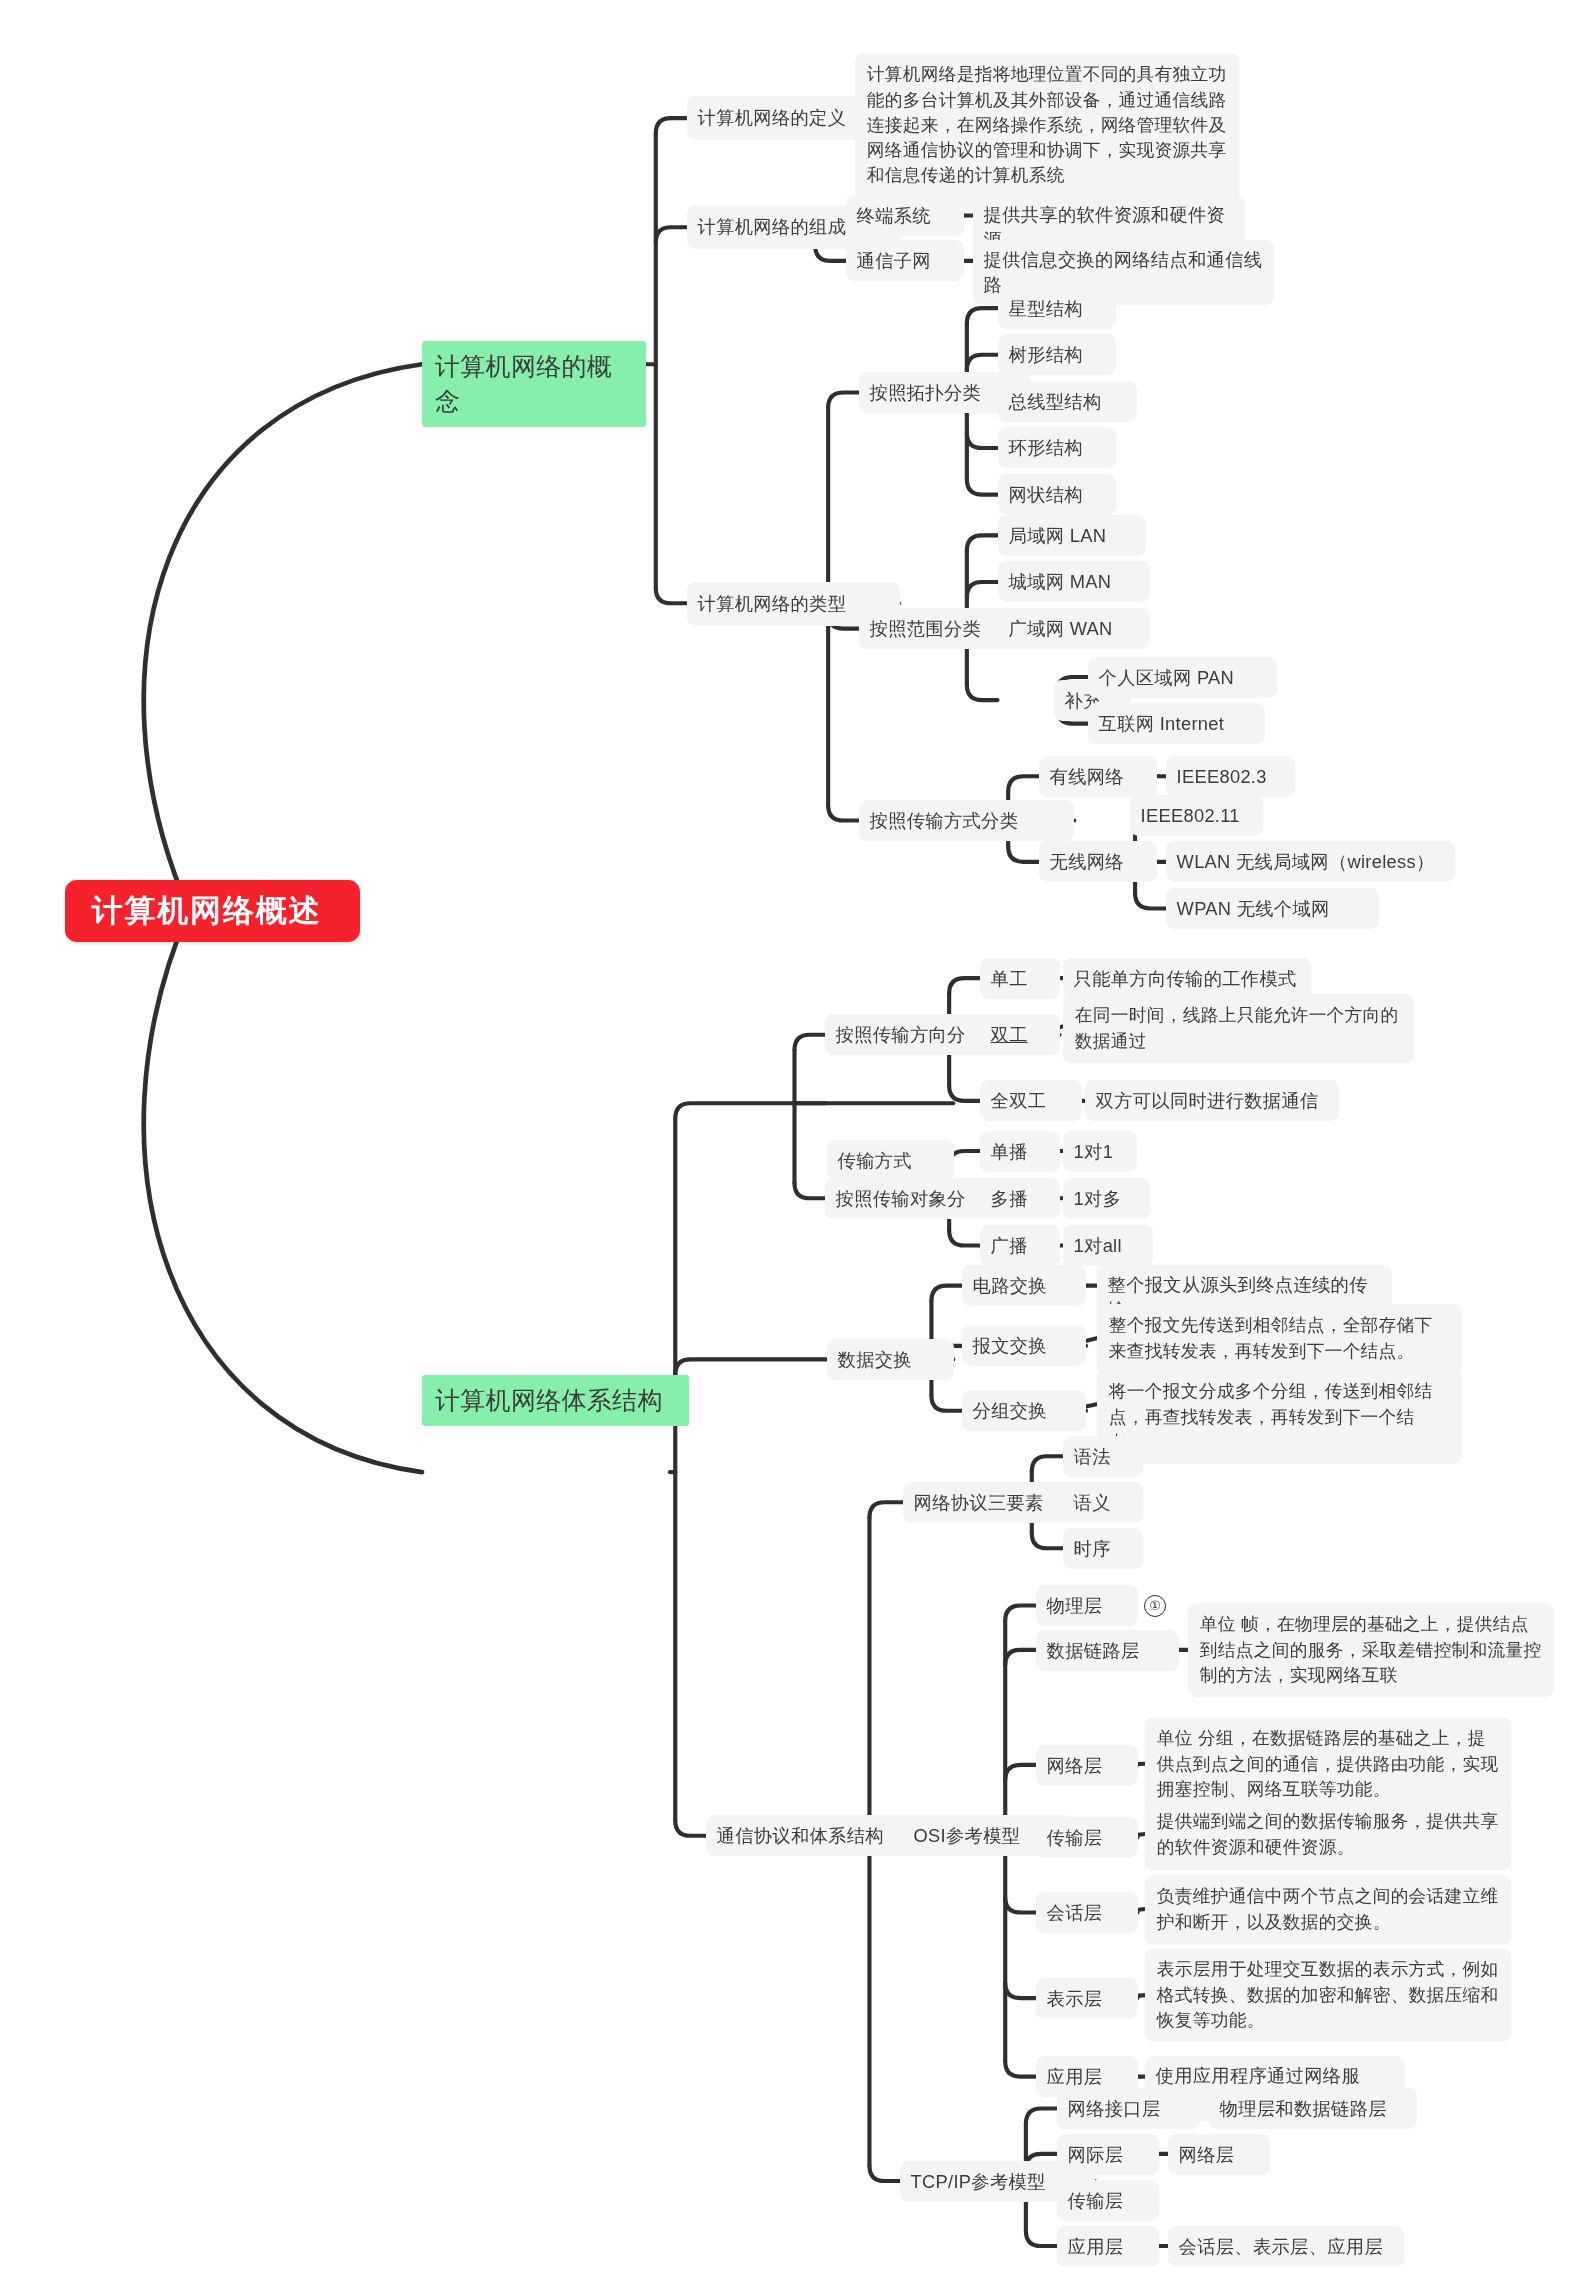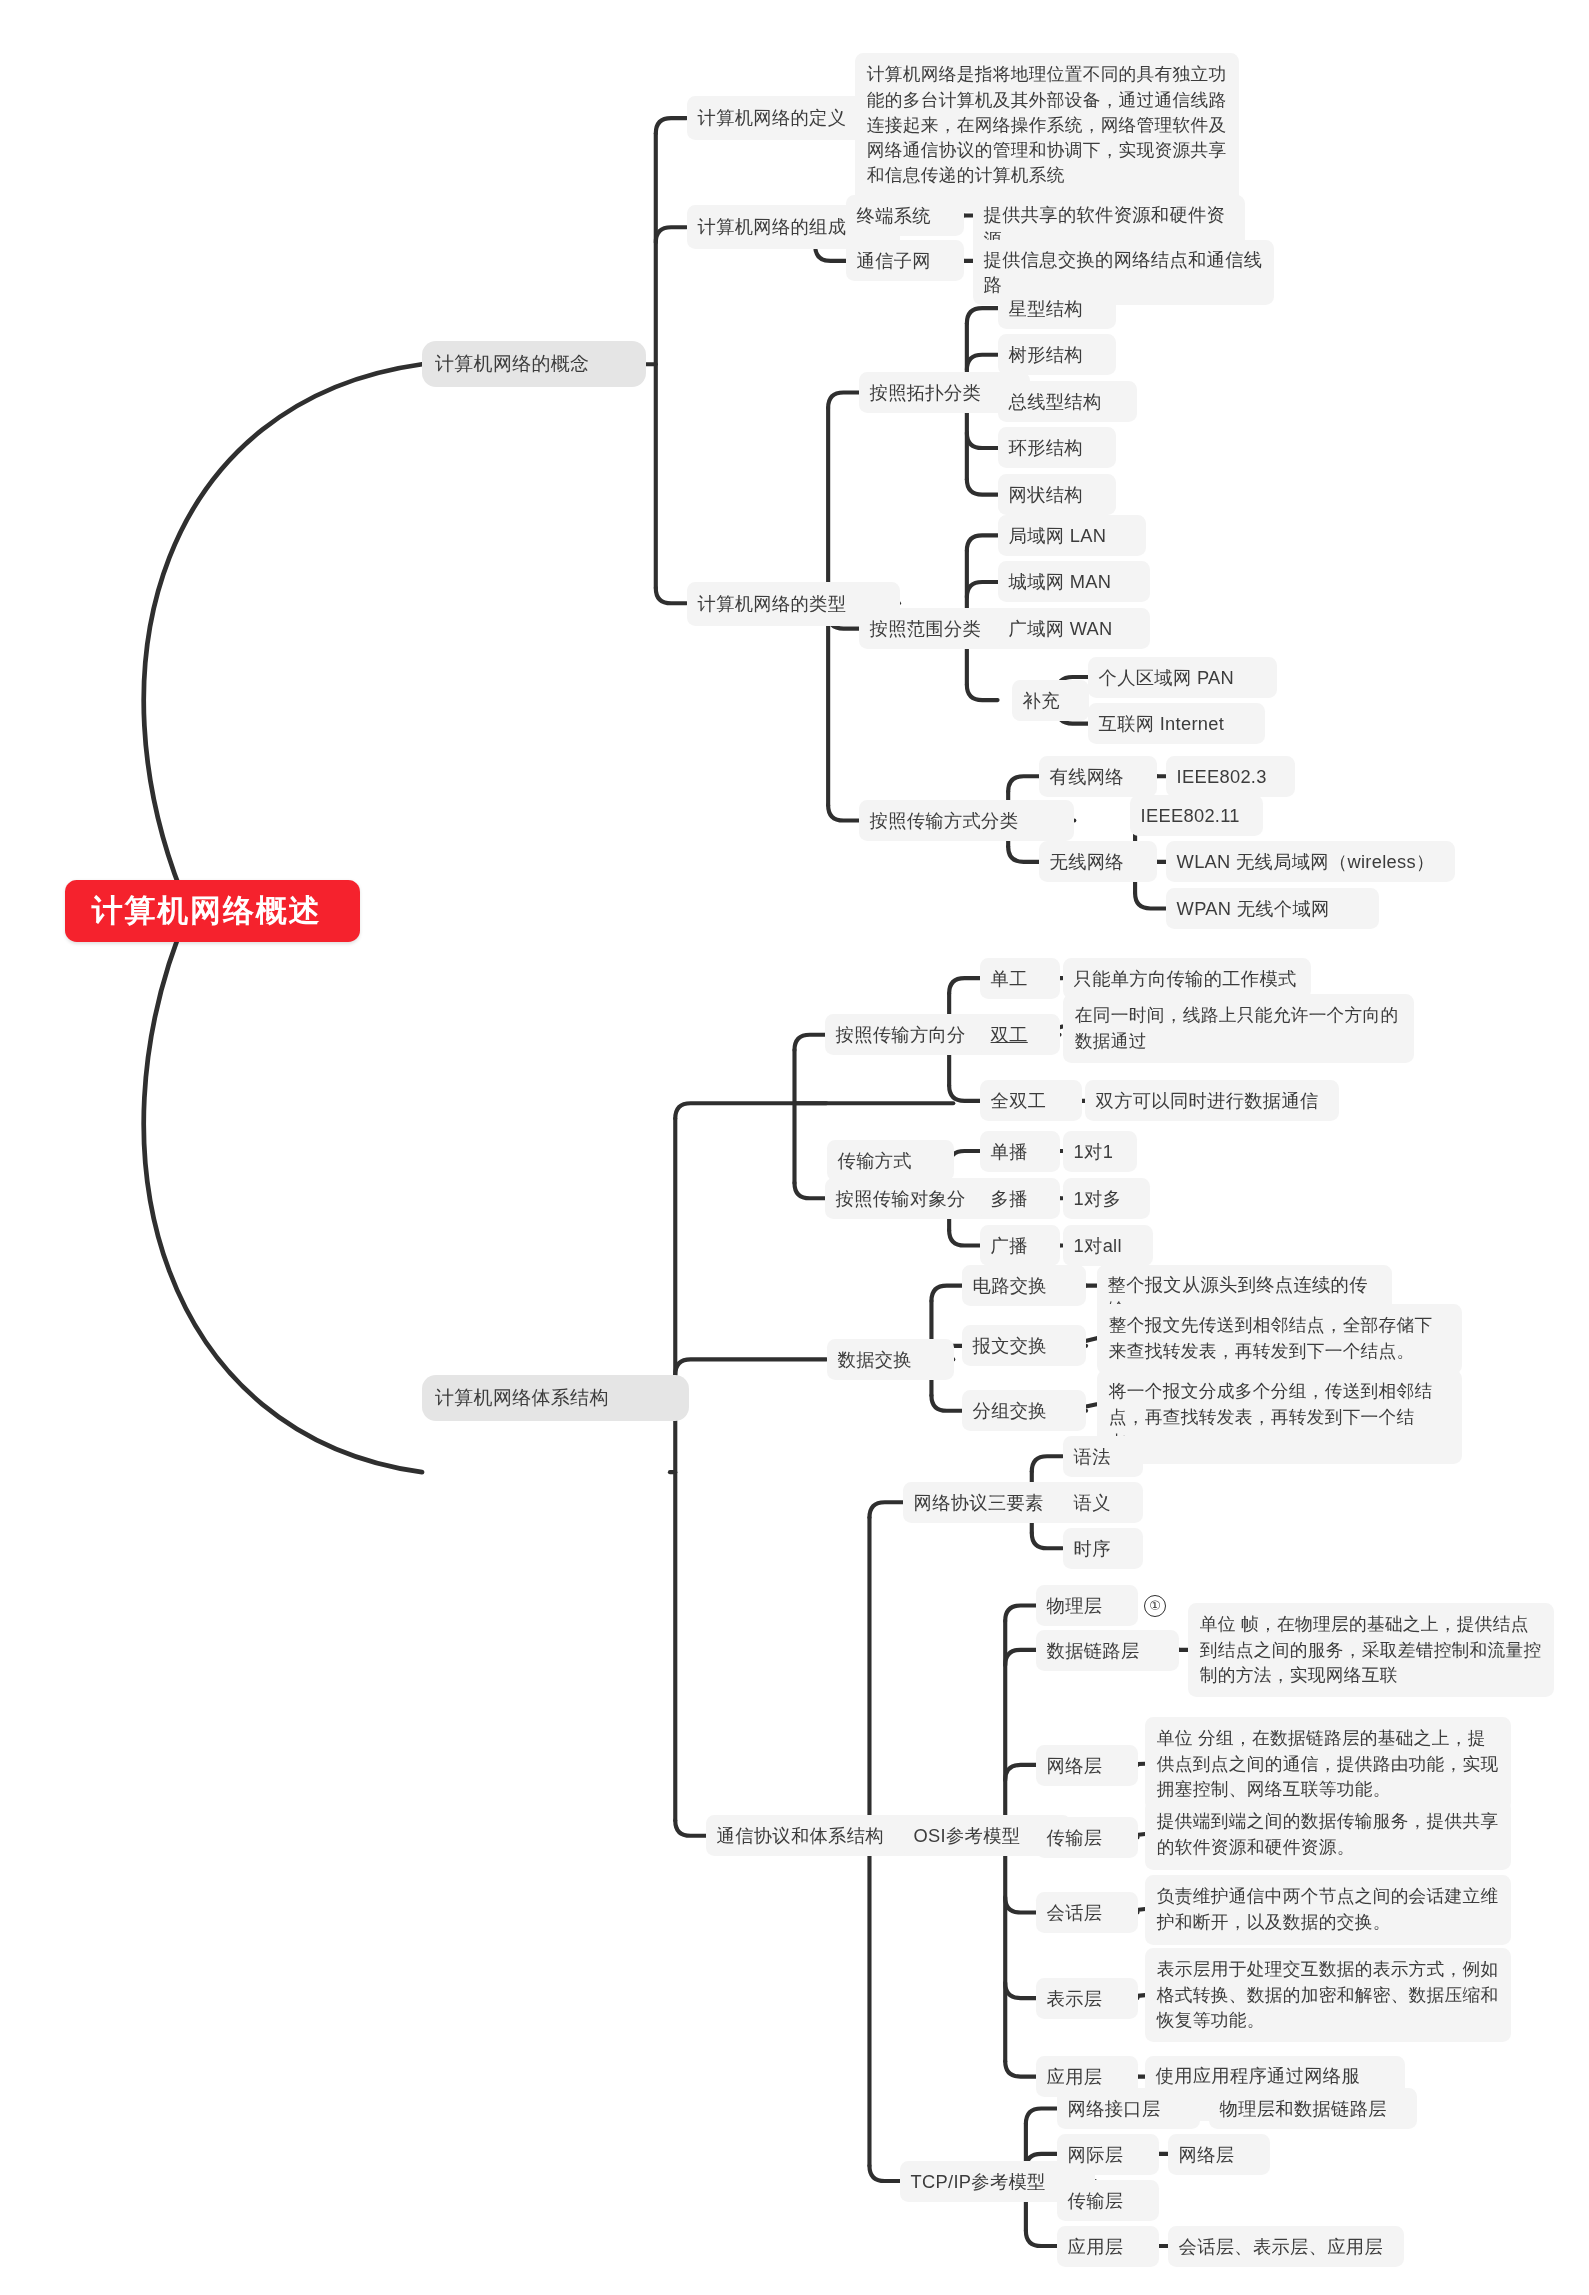--- a/index.html
+++ b/index.html
@@ -7,21 +7,21 @@
   body{font-family:"Liberation Sans","DejaVu Sans",sans-serif;}
   #stage{position:relative;width:1589px;height:2295px;background:#ffffff;overflow:hidden;}
   #links{position:absolute;left:0;top:0;width:1589px;height:2295px;pointer-events:none;}
   .node{position:absolute;box-sizing:border-box;display:flex;align-items:center;
         border-radius:8.3px;background:#f4f4f4;color:#3c3c3c;
         font-size:17.7px;line-height:1.42;letter-spacing:0.3px;
         padding:6.5px 10.6px;white-space:pre-wrap;}
   .node.root{background:#f5222d;color:#ffffff;font-weight:bold;font-size:31px;
              border-radius:11.8px;padding:11.8px 21px;letter-spacing:1.8px;
              box-shadow:0 1.2px 3.5px rgba(0,0,0,.12);}
-  .node.lvl1{background:#e5e5e5;font-size:19px;padding:7.7px 13px;border-radius:14px;}
+  .node.lvl1{background:#86efac;font-size:25px;padding:7.7px 13px;border-radius:3px;}
   .node.lvl2{background:#f4f4f4;font-size:18.3px;}
   .node.wrap{display:block;padding:9.4px 11.8px;}
   .badge{position:absolute;box-sizing:border-box;width:22.4px;height:22.4px;border-radius:50%;
          border:1.8px solid #2f2f2f;color:#2f2f2f;font-size:13px;line-height:19px;
          text-align:center;background:#ffffff;}
 </style>
 </head>
 <body>
 
 <div id="stage">
@@ -176,21 +176,21 @@
       <div class="node lvl2" style="left: 859px; top: 372px; width: 171px; min-height: 41px;">按照拓扑分类</div>
       <div class="node lvl2" style="left: 998px; top: 288px; width: 118px; min-height: 41px;">星型结构</div>
       <div class="node lvl2" style="left: 998px; top: 334px; width: 118px; min-height: 41px;">树形结构</div>
       <div class="node lvl2" style="left: 998px; top: 381px; width: 139px; min-height: 41px;">总线型结构</div>
       <div class="node lvl2" style="left: 998px; top: 427px; width: 118px; min-height: 41px;">环形结构</div>
       <div class="node lvl2" style="left: 998px; top: 474px; width: 118px; min-height: 41px;">网状结构</div>
       <div class="node lvl2" style="left: 859px; top: 608px; width: 171px; min-height: 41px;">按照范围分类</div>
       <div class="node lvl2" style="left: 998px; top: 515px; width: 148px; min-height: 41px;">局域网 LAN</div>
       <div class="node lvl2" style="left: 998px; top: 561px; width: 152px; min-height: 41px;">城域网 MAN</div>
       <div class="node lvl2" style="left: 998px; top: 608px; width: 152px; min-height: 41px;">广域网 WAN</div>
-      <div class="node lvl2" style="left: 1012px; top: 680px; width: 77px; min-height: 41px;">补充</div>
+      <div class="node lvl2" style="left: 1054px; top: 680px; width: 77px; min-height: 41px;">补充</div>
       <div class="node lvl2" style="left: 1088px; top: 657px; width: 189px; min-height: 41px;">个人区域网 PAN</div>
       <div class="node lvl2" style="left: 1088px; top: 703px; width: 177px; min-height: 41px;">互联网 Internet</div>
       <div class="node lvl2" style="left: 859px; top: 800px; width: 215px; min-height: 41px;">按照传输方式分类</div>
       <div class="node lvl2" style="left: 1039px; top: 756px; width: 118px; min-height: 41px;">有线网络</div>
       <div class="node lvl2" style="left: 1166px; top: 756px; width: 129px; min-height: 41px;">IEEE802.3</div>
       <div class="node lvl2" style="left: 1039px; top: 841px; width: 118px; min-height: 41px;">无线网络</div>
       <div class="node lvl2" style="left: 1130px; top: 795px; width: 133px; min-height: 41px;">IEEE802.11</div>
       <div class="node lvl2" style="left: 1166px; top: 841px; width: 289px; min-height: 41px;">WLAN 无线局域网（wireless）</div>
       <div class="node lvl2" style="left: 1166px; top: 888px; width: 213px; min-height: 41px;">WPAN 无线个域网</div>
       <div class="node lvl1" style="left: 422px; top: 1375px; width: 267px; min-height: 46px;">计算机网络体系结构</div>

